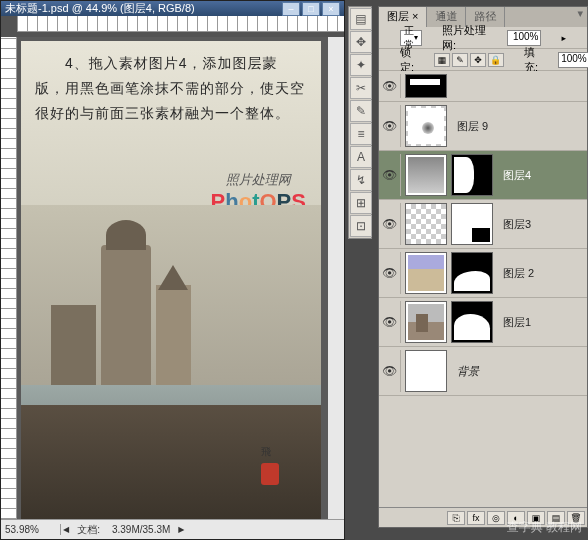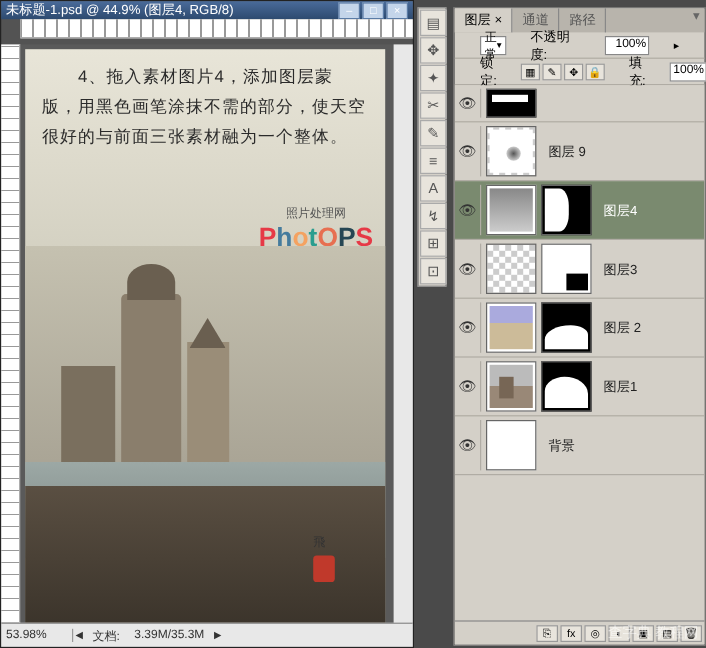--- a/index.html
+++ b/index.html
@@ -13,21 +13,21 @@
 
 .ruler-h { height: 16px; background: #fff; border-bottom: 1px solid #999; margin-left: 16px; font-size: 8px; color: #555; position: relative; }
 .ruler-h::before { content: ""; position: absolute; inset: 0; background: repeating-linear-gradient(90deg, #999 0 1px, transparent 1px 10px); }
 .ruler-v { position: absolute; left: 0; top: 36px; width: 16px; bottom: 20px; background: #fff; border-right: 1px solid #999; }
 .ruler-v::before { content: ""; position: absolute; inset: 0; background: repeating-linear-gradient(0deg, #999 0 1px, transparent 1px 10px); }
 
 .canvas-area { position: absolute; left: 16px; top: 36px; right: 16px; bottom: 20px; background: #5a5a5a; overflow: hidden; }
 .canvas { position: absolute; left: 4px; top: 4px; width: 300px; height: 484px; background: linear-gradient(#e8e5d8 0%, #d4d1c2 35%, #b8b5a6 50%, #9a9688 65%, #6b6558 100%); }
 .instruction { padding: 10px 14px; color: #2a2a2a; font-size: 14px; line-height: 1.8; letter-spacing: 1px; font-weight: 500; }
 .watermark { position: absolute; top: 130px; right: 10px; text-align: center; }
-.watermark .sub { font-size: 10px; color: #555; }
+.watermark .sub { font-size: 13px; color: #555; font-style: italic; }
 .logo { font-size: 22px; font-weight: bold; }
 .logo .p1 { color: #e63946; } .logo .p2 { color: #457b9d; } .logo .p3 { color: #f4a261; }
 .logo .p4 { color: #2a9d8f; } .logo .p5 { color: #e76f51; } .logo .p6 { color: #264653; } .logo .p7 { color: #e63946; }
 .castle { position: absolute; left: 0; bottom: 0; width: 100%; height: 320px; }
 .sky { position: absolute; inset: 0; background: linear-gradient(#c5c1b0, #a8a394 60%, #8a8576); }
 .castle-shape { position: absolute; left: 20px; bottom: 120px; width: 180px; height: 180px; }
 .tower1 { position: absolute; left: 60px; bottom: 0; width: 50px; height: 160px; background: #8a7e6c; border-radius: 4px 4px 0 0; }
 .tower1::before { content: ""; position: absolute; top: -25px; left: 5px; width: 40px; height: 30px; background: #6a5f50; border-radius: 50% 50% 0 0; }
 .tower2 { position: absolute; left: 115px; bottom: 0; width: 35px; height: 120px; background: #9a8d78; }
 .tower2::before { content: ""; position: absolute; top: -20px; left: 2px; width: 30px; height: 25px; background: #6a5f50; clip-path: polygon(50% 0, 100% 100%, 0 100%); }
@@ -39,21 +39,21 @@
 
 .scroll-v { position: absolute; right: 0; top: 36px; width: 16px; bottom: 20px; background: #e8e8e8; }
 .statusbar { position: absolute; left: 0; right: 0; bottom: 0; height: 20px; background: #e8e8e8; border-top: 1px solid #999; display: flex; align-items: center; font-size: 10px; color: #333; }
 .statusbar .zoom { width: 60px; padding: 0 4px; border-right: 1px solid #999; }
 .statusbar .info { padding: 0 6px; }
 .statusbar .chev { font-size: 8px; padding: 0 2px; }
 
 .toolbar-v { position: absolute; left: 348px; top: 6px; width: 24px; background: #d4d0c8; border: 1px solid #888; }
 .tool { width: 22px; height: 22px; border: 1px solid #aaa; margin: 1px; background: #e8e4dc; font-size: 12px; text-align: center; line-height: 20px; color: #555; }
 
-.panel { position: absolute; right: 0; top: 6px; width: 210px; bottom: 2px; background: #d4d0c8; border: 1px solid #666; display: flex; flex-direction: column; }
+.panel { position: absolute; right: 0; top: 6px; width: 210px; bottom: 12px; background: #d4d0c8; border: 1px solid #666; display: flex; flex-direction: column; }
 .panel-tabs { display: flex; height: 20px; background: #b8b4ac; font-size: 11px; }
 .tab { padding: 2px 8px; border-right: 1px solid #888; color: #555; }
 .tab.active { background: #d4d0c8; color: #000; }
 .tab-close { margin-left: auto; padding: 0 4px; color: #666; }
 
 .panel-row { display: flex; align-items: center; height: 22px; padding: 0 21px; font-size: 11px; gap: 20px; border-bottom: 1px solid #b0aca4; }
 .select { flex: 1; background: #fff; border: 1px solid #888; height: 16px; font-size: 10px; padding: 0 3px; display: flex; align-items: center; justify-content: space-between; }
 .select::after { content: "▾"; font-size: 8px; }
 .pct-input { width: 42px; background: #fff; border: 1px solid #888; height: 16px; font-size: 10px; text-align: right; padding: 0 2px; }
 .lock-icons { display: flex; gap: 2px; }
@@ -155,21 +155,21 @@
     <div class="tab active">图层 ×</div>
     <div class="tab">通道</div>
     <div class="tab">路径</div>
     <div class="tab-close">▾</div>
   </div>
 
   <div class="panel-row">
     <div class="select">
         <span>正常</span>
       </div>
-    <span>不透明度:</span>
+    <span>照片处理网:</span>
     <div class="pct-input">100%</div>
     <span style="font-size:9px">▸</span>
   </div>
 
   <div class="panel-row">
     <span>锁定:</span>
     <div class="lock-icons">
       <div class="lock-ic">▦</div>
       <div class="lock-ic">✎</div>
       <div class="lock-ic">✥</div>
@@ -249,21 +249,21 @@
           </div>
       </div>
       <span class="layer-name">图层1</span>
     </div>
 
     <div class="layer-strip">
       <div class="vis-col">👁</div>
       <div class="thumbs">
         <div class="thumb"></div>
       </div>
-      <span class="layer-name" style="">背景</span>
+      <span class="layer-name" style="font-style:italic">背景</span>
     </div>
   </div>
 
   <div class="panel-footer">
     <div class="ft-ic">⎘</div>
     <div class="ft-ic">fx</div>
     <div class="ft-ic">◎</div>
     <div class="ft-ic">◐</div>
     <div class="ft-ic">▣</div>
     <div class="ft-ic">▤</div>

